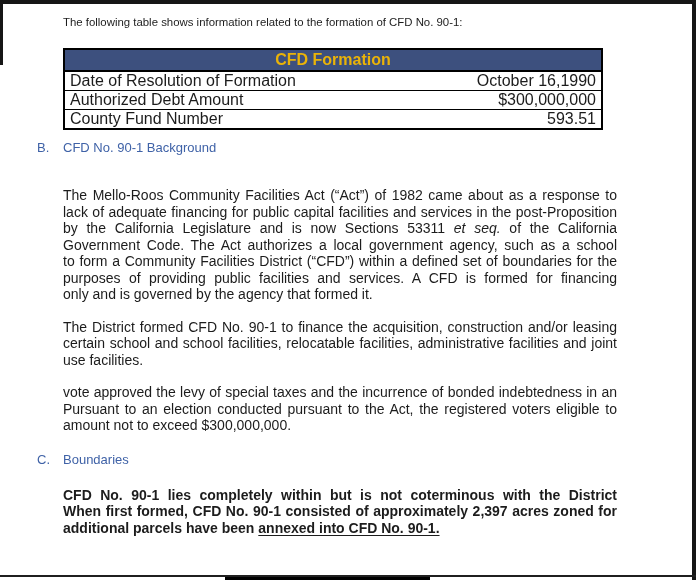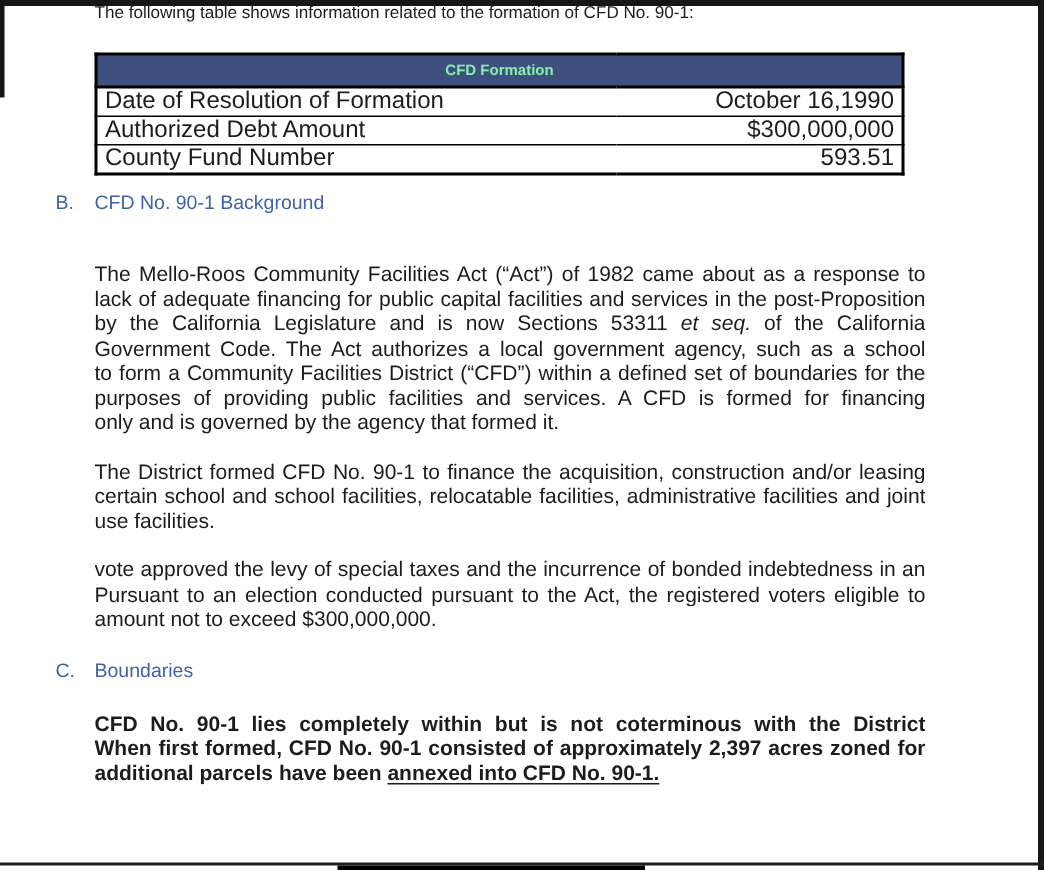--- a/index.html
+++ b/index.html
@@ -1,25 +1,25 @@
 <!DOCTYPE html>
 <html><head>
 <meta charset="utf-8">
 <style>
   html,body{margin:0;padding:0;background:#fff;}
   .page{
     position:relative;width:696px;height:580px;background:#ffffff;overflow:hidden;
     font-family:"Liberation Sans","DejaVu Sans",sans-serif;color:#1c1c1c;
   }
-  .content{position:absolute;left:63px;top:1px;width:554px;}
+  .content{position:absolute;left:63px;top:14px;width:554px;}
   .intro{margin:0;font-size:11.4px;line-height:16px;}
   
   table.cfd{width:540px;margin-top:18px;border-collapse:collapse;border:2px solid #000;}
   table.cfd th{
-    background:#3D507E;color:#86efac;font-size:10px;font-weight:bold;
+    background:#3D507E;color:#eab308;font-size:16px;font-weight:bold;
     height:20px;text-align:center;border:2px solid #000;padding:0;
   }
   table.cfd td{
     border:none;border-top:1px solid #000;font-size:16px;height:18px;
     padding:0 5px;white-space:nowrap;
   }
   table.cfd td.val{text-align:right;}
   
   .section{margin-top:10px;}
   .section:last-of-type{margin-top:18px;}

